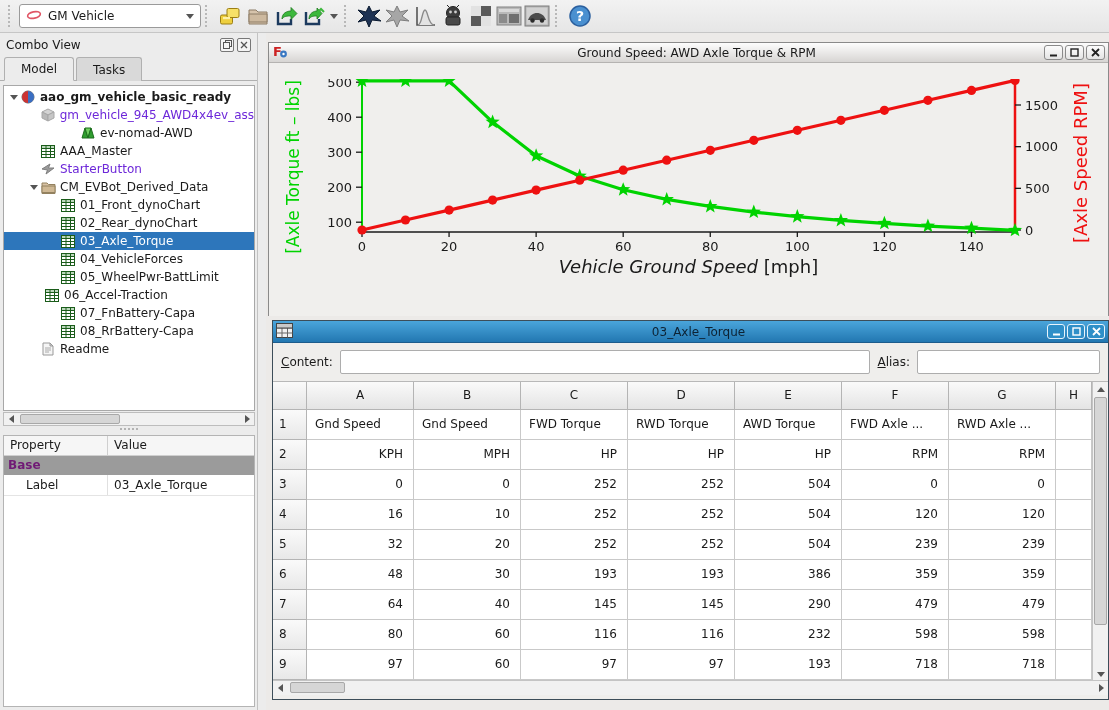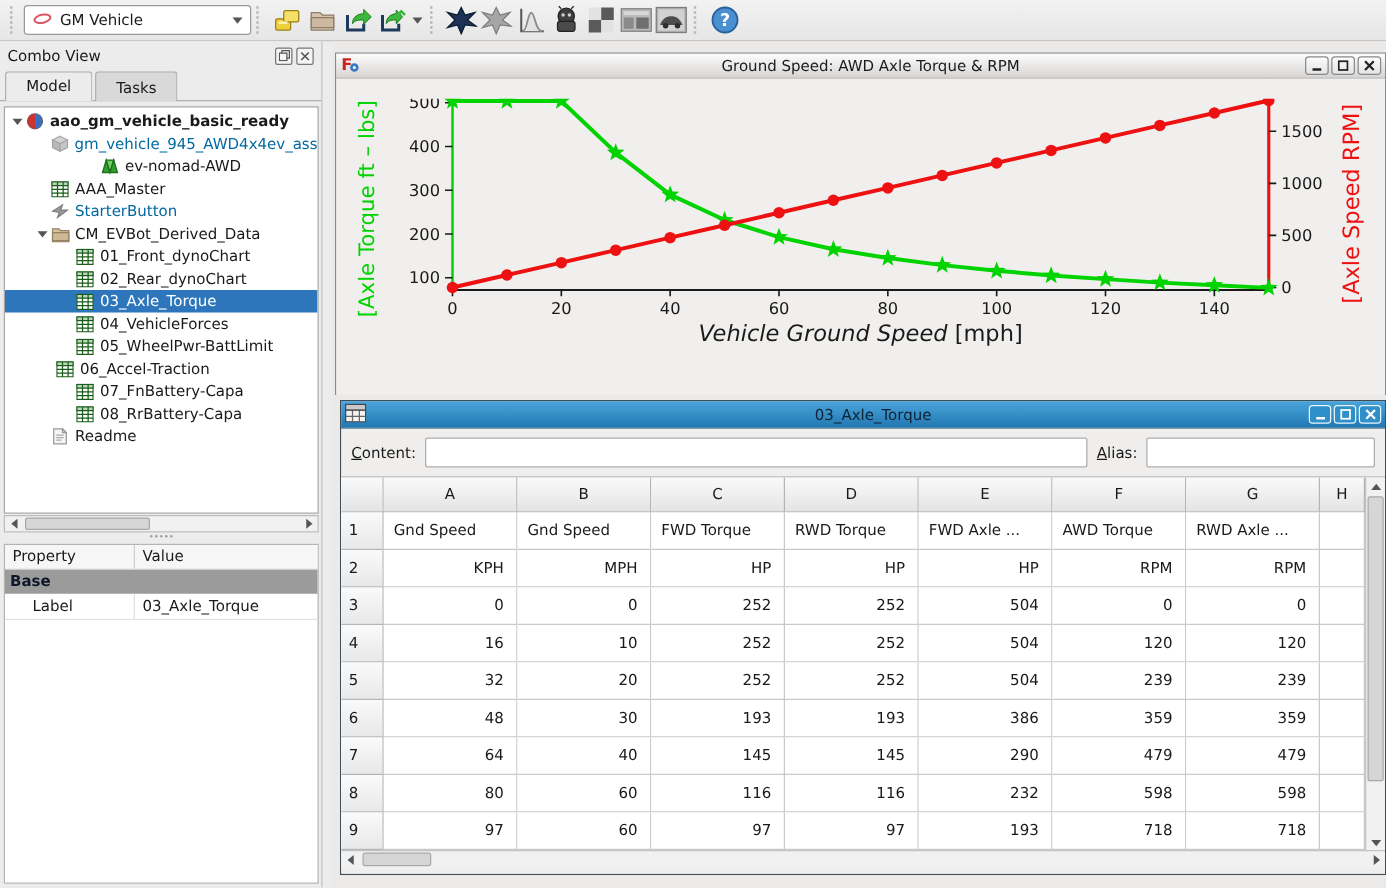--- a/index.html
+++ b/index.html
@@ -24,35 +24,35 @@
   .mini-btn { width:14px; height:14px; border:1px solid #777; border-radius:2px; background:#f4f4f4; display:flex; align-items:center; justify-content:center; padding:0; }
   .tabs { display:flex; height:25px; padding-left:4px; border-bottom:1px solid #b0b0b0; }
   .tab { padding:0 16px; display:flex; align-items:center; border:1px solid #b0b0b0; border-bottom:none; border-radius:3px 3px 0 0; background:#d9d9d9; margin-right:2px; position:relative; top:1px; }
   .tab.active { background:#ececec; border-bottom:1px solid #ececec; font-weight:normal; }
   .tree-wrap { position:absolute; left:3px; top:52px; width:252px; height:326px; border:1px solid #a8a8a8; background:#ffffff; overflow:hidden; padding-top:2px; }
   .tree-item { height:18px; display:flex; align-items:center; white-space:nowrap; }
   .tree-item.selected { background:#2d76bb; color:#fff; }
   .tree-item .expander { width:12px; display:inline-flex; justify-content:center; }
   .tree-item .expander i { width:0; height:0; border-left:4px solid transparent; border-right:4px solid transparent; border-top:5px solid #555; }
   .tree-item .ticon { width:16px; height:14px; display:inline-flex; align-items:center; justify-content:center; margin-right:4px; }
-  .tree-item.gray { color:#0369a1; }
+  .tree-item.gray { color:#6d28d9; }
   .tree-item.bold { font-weight:bold; }
   .hscroll { position:absolute; left:3px; top:379px; width:252px; height:14px; background:#f1f1f1; border:1px solid #bdbdbd; }
   .hscroll .thumb { position:absolute; left:16px; top:1px; width:100px; height:10px; background:#d6d6d6; border:1px solid #a8a8a8; border-radius:2px; }
   .arr { position:absolute; width:14px; height:12px; display:flex; align-items:center; justify-content:center; }
   .arr i { width:0; height:0; }
   .arr.left { left:0; } .arr.left i { border-top:4px solid transparent; border-bottom:4px solid transparent; border-right:5px solid #555; }
   .arr.right { right:0; } .arr.right i { border-top:4px solid transparent; border-bottom:4px solid transparent; border-left:5px solid #555; }
   .vsplit-dots { position:absolute; left:0; top:395px; width:258px; height:5px; display:flex; justify-content:center; gap:2px; }
   .vsplit-dots b { width:2px; height:2px; background:#a0a0a0; border-radius:50%; }
   .prop-panel { position:absolute; left:3px; top:402px; width:252px; height:272px; border:1px solid #b4b4b4; background:#fff; }
   .prop-hdr { display:flex; height:20px; background:#f6f6f6; border-bottom:1px solid #cfcfcf; }
   .prop-hdr div { padding:2px 6px; }
   .prop-hdr .c1 { width:104px; border-right:1px solid #cfcfcf; }
-  .prop-group { height:19px; background:#9b9b9b; color:#0f172a; font-weight:bold; padding:2px 4px; }
+  .prop-group { height:19px; background:#9b9b9b; color:#701a75; font-weight:bold; padding:2px 4px; }
   .prop-row { display:flex; height:21px; border-bottom:1px solid #e4e4e4; }
   .prop-row .c1 { width:104px; border-right:1px solid #e0e0e0; padding:3px 6px 0 22px; }
   .prop-row .c2 { flex:1; padding:3px 6px 0; }
 
   
   .mdi { position:absolute; left:266px; top:33px; width:843px; height:677px; background:#eceae8; }
   .win { position:absolute; border:1px solid #8a8a8a; background:#f0efed; box-shadow:0 0 0 1px #d8d6d4 inset; }
   .titlebar { height:20px; display:flex; align-items:center; padding:0 3px; position:relative; }
   .titlebar .wtitle { position:absolute; left:16px; right:0; text-align:center; pointer-events:none; }
   .chart-win { left:2px; top:9px; width:841px; height:274px; }
@@ -595,22 +595,22 @@
               <div class="ghead" style="width: 107px;">F</div>
               <div class="ghead" style="width: 107px;">G</div>
               <div class="ghead" style="width: 36px;">H</div>
             </div>
             <div class="grid-row">
               <div class="grhead" style="width: 34px;">1</div>
               <div class="gcell txt" style="width: 107px;">Gnd Speed</div>
               <div class="gcell txt" style="width: 107px;">Gnd Speed</div>
               <div class="gcell txt" style="width: 107px;">FWD Torque</div>
               <div class="gcell txt" style="width: 107px;">RWD Torque</div>
+              <div class="gcell txt" style="width: 107px;">AWD Torque</div>
               <div class="gcell txt" style="width: 107px;">FWD Axle ...</div>
-              <div class="gcell txt" style="width: 107px;">AWD Torque</div>
               <div class="gcell txt" style="width: 107px;">RWD Axle ...</div>
               <div class="gcell txt" style="width: 36px;"></div>
             </div>
             <div class="grid-row">
               <div class="grhead" style="width: 34px;">2</div>
               <div class="gcell num" style="width: 107px;">KPH</div>
               <div class="gcell num" style="width: 107px;">MPH</div>
               <div class="gcell num" style="width: 107px;">HP</div>
               <div class="gcell num" style="width: 107px;">HP</div>
               <div class="gcell num" style="width: 107px;">HP</div>

